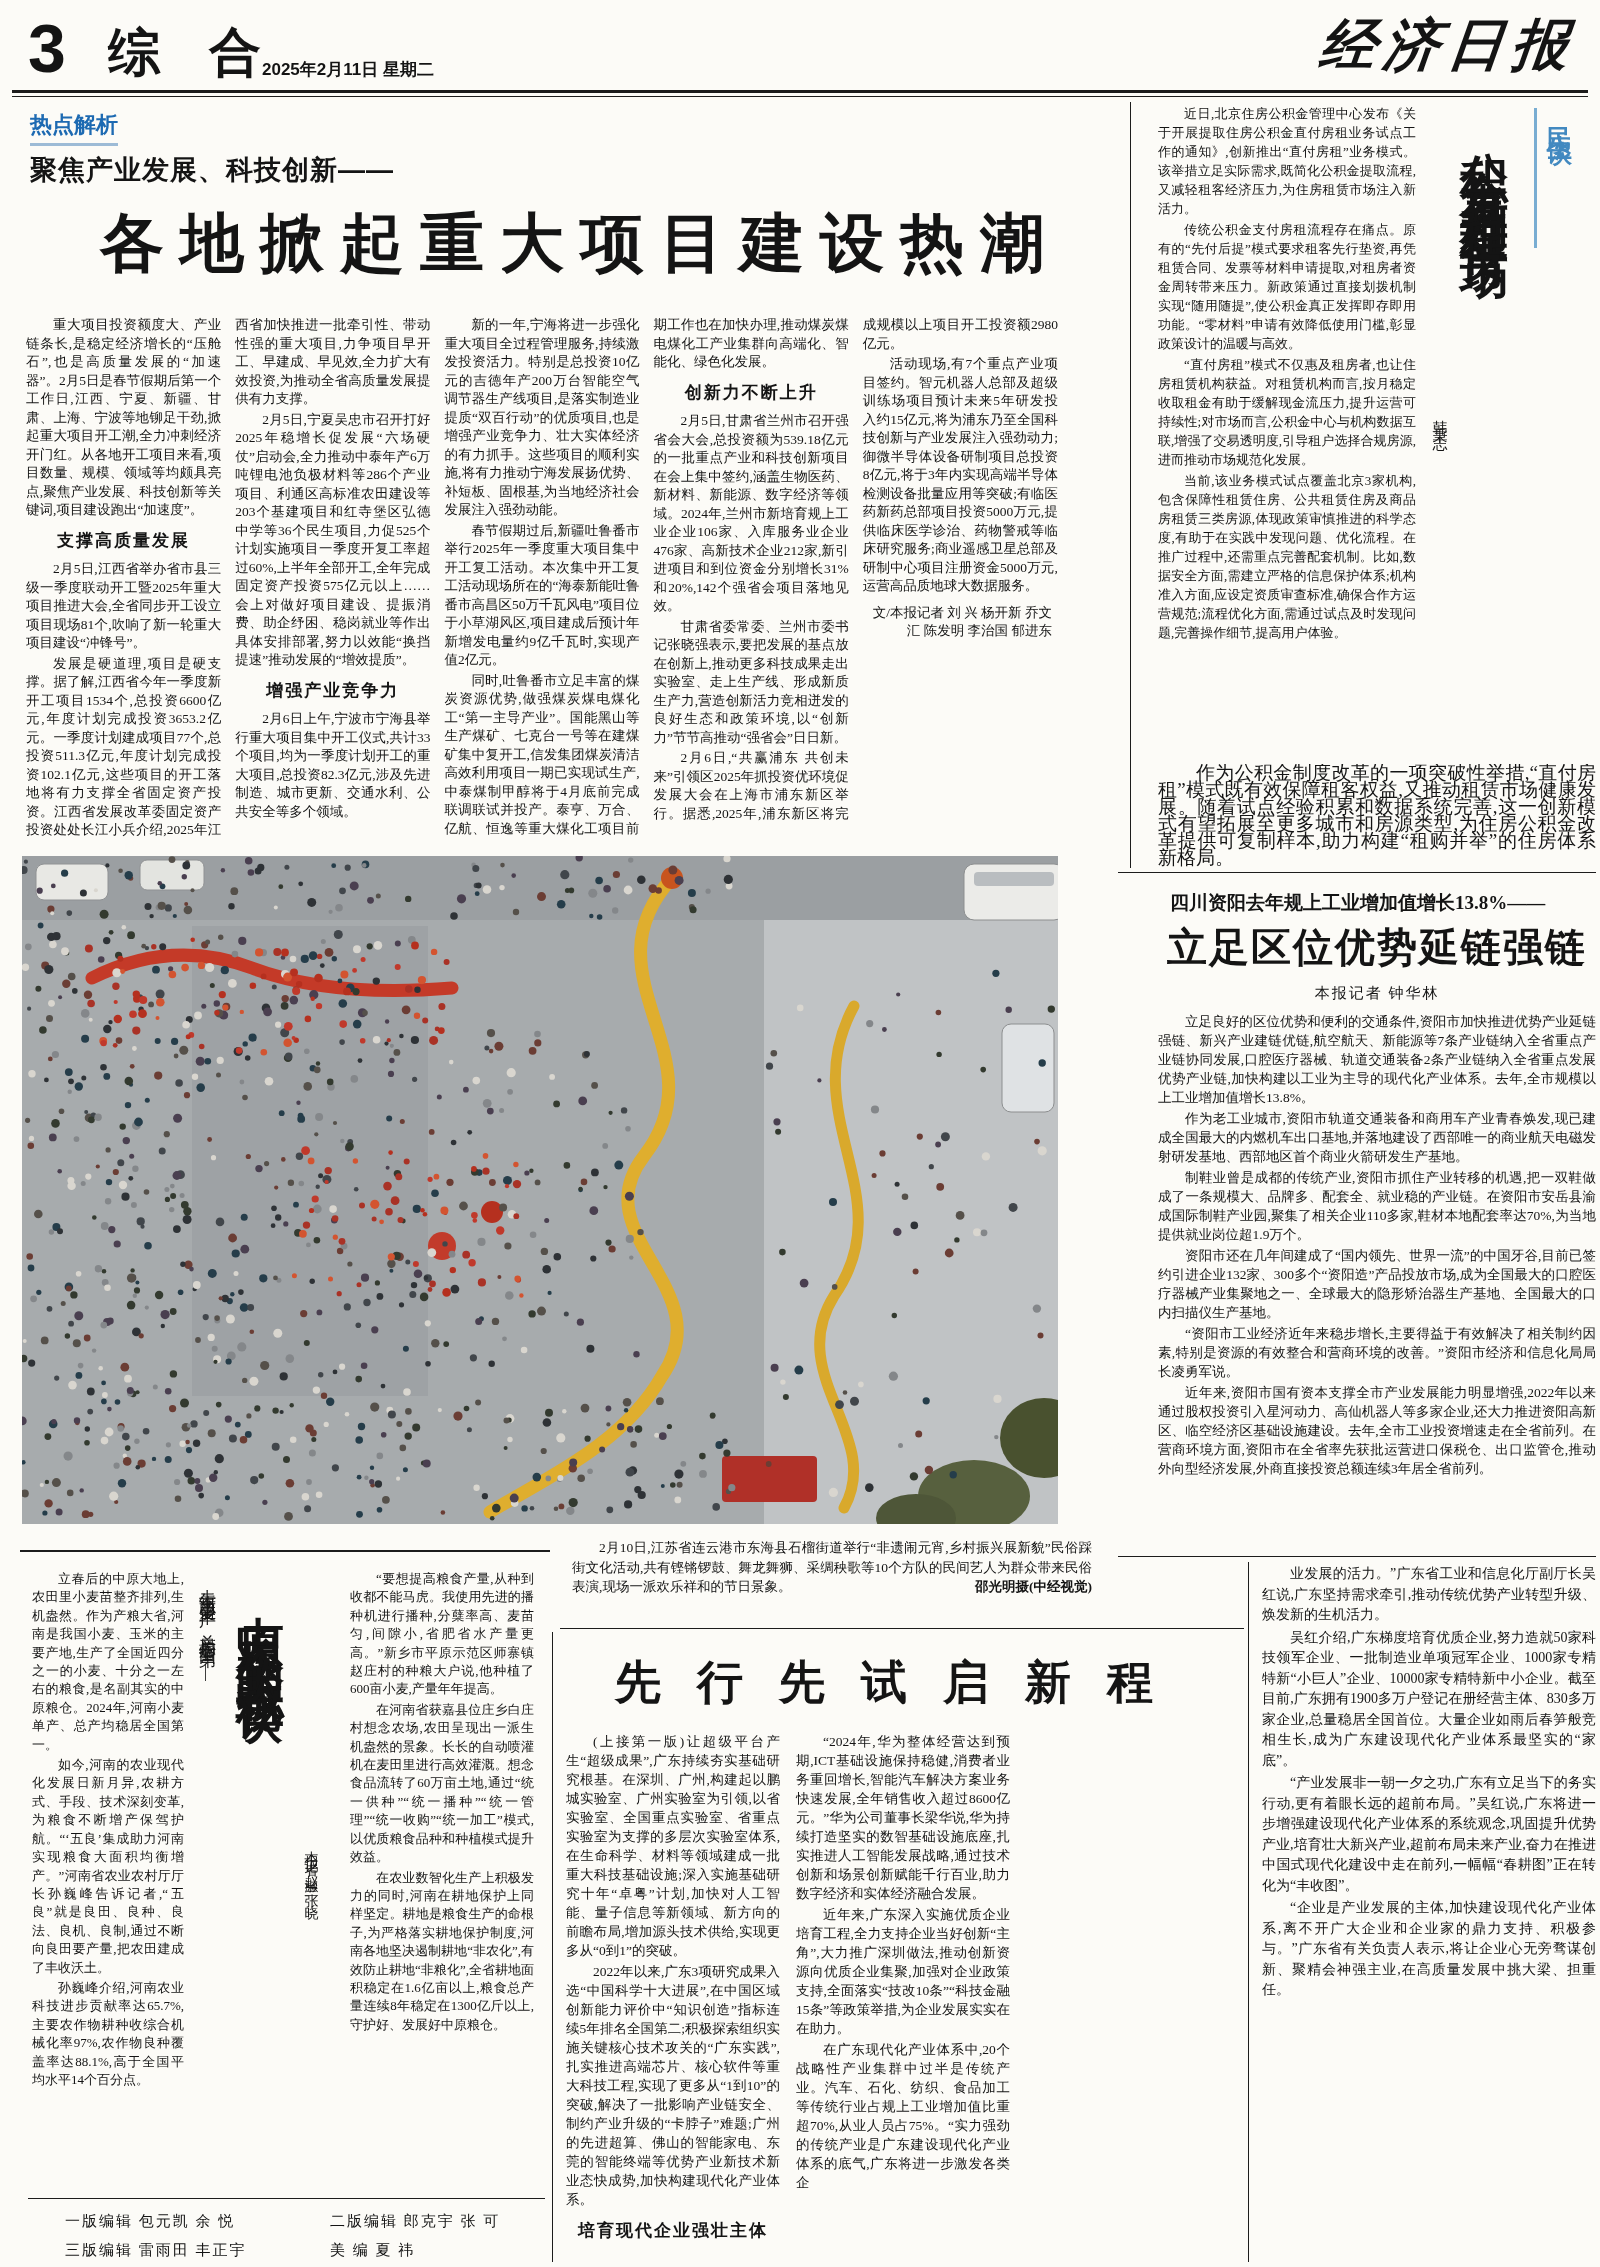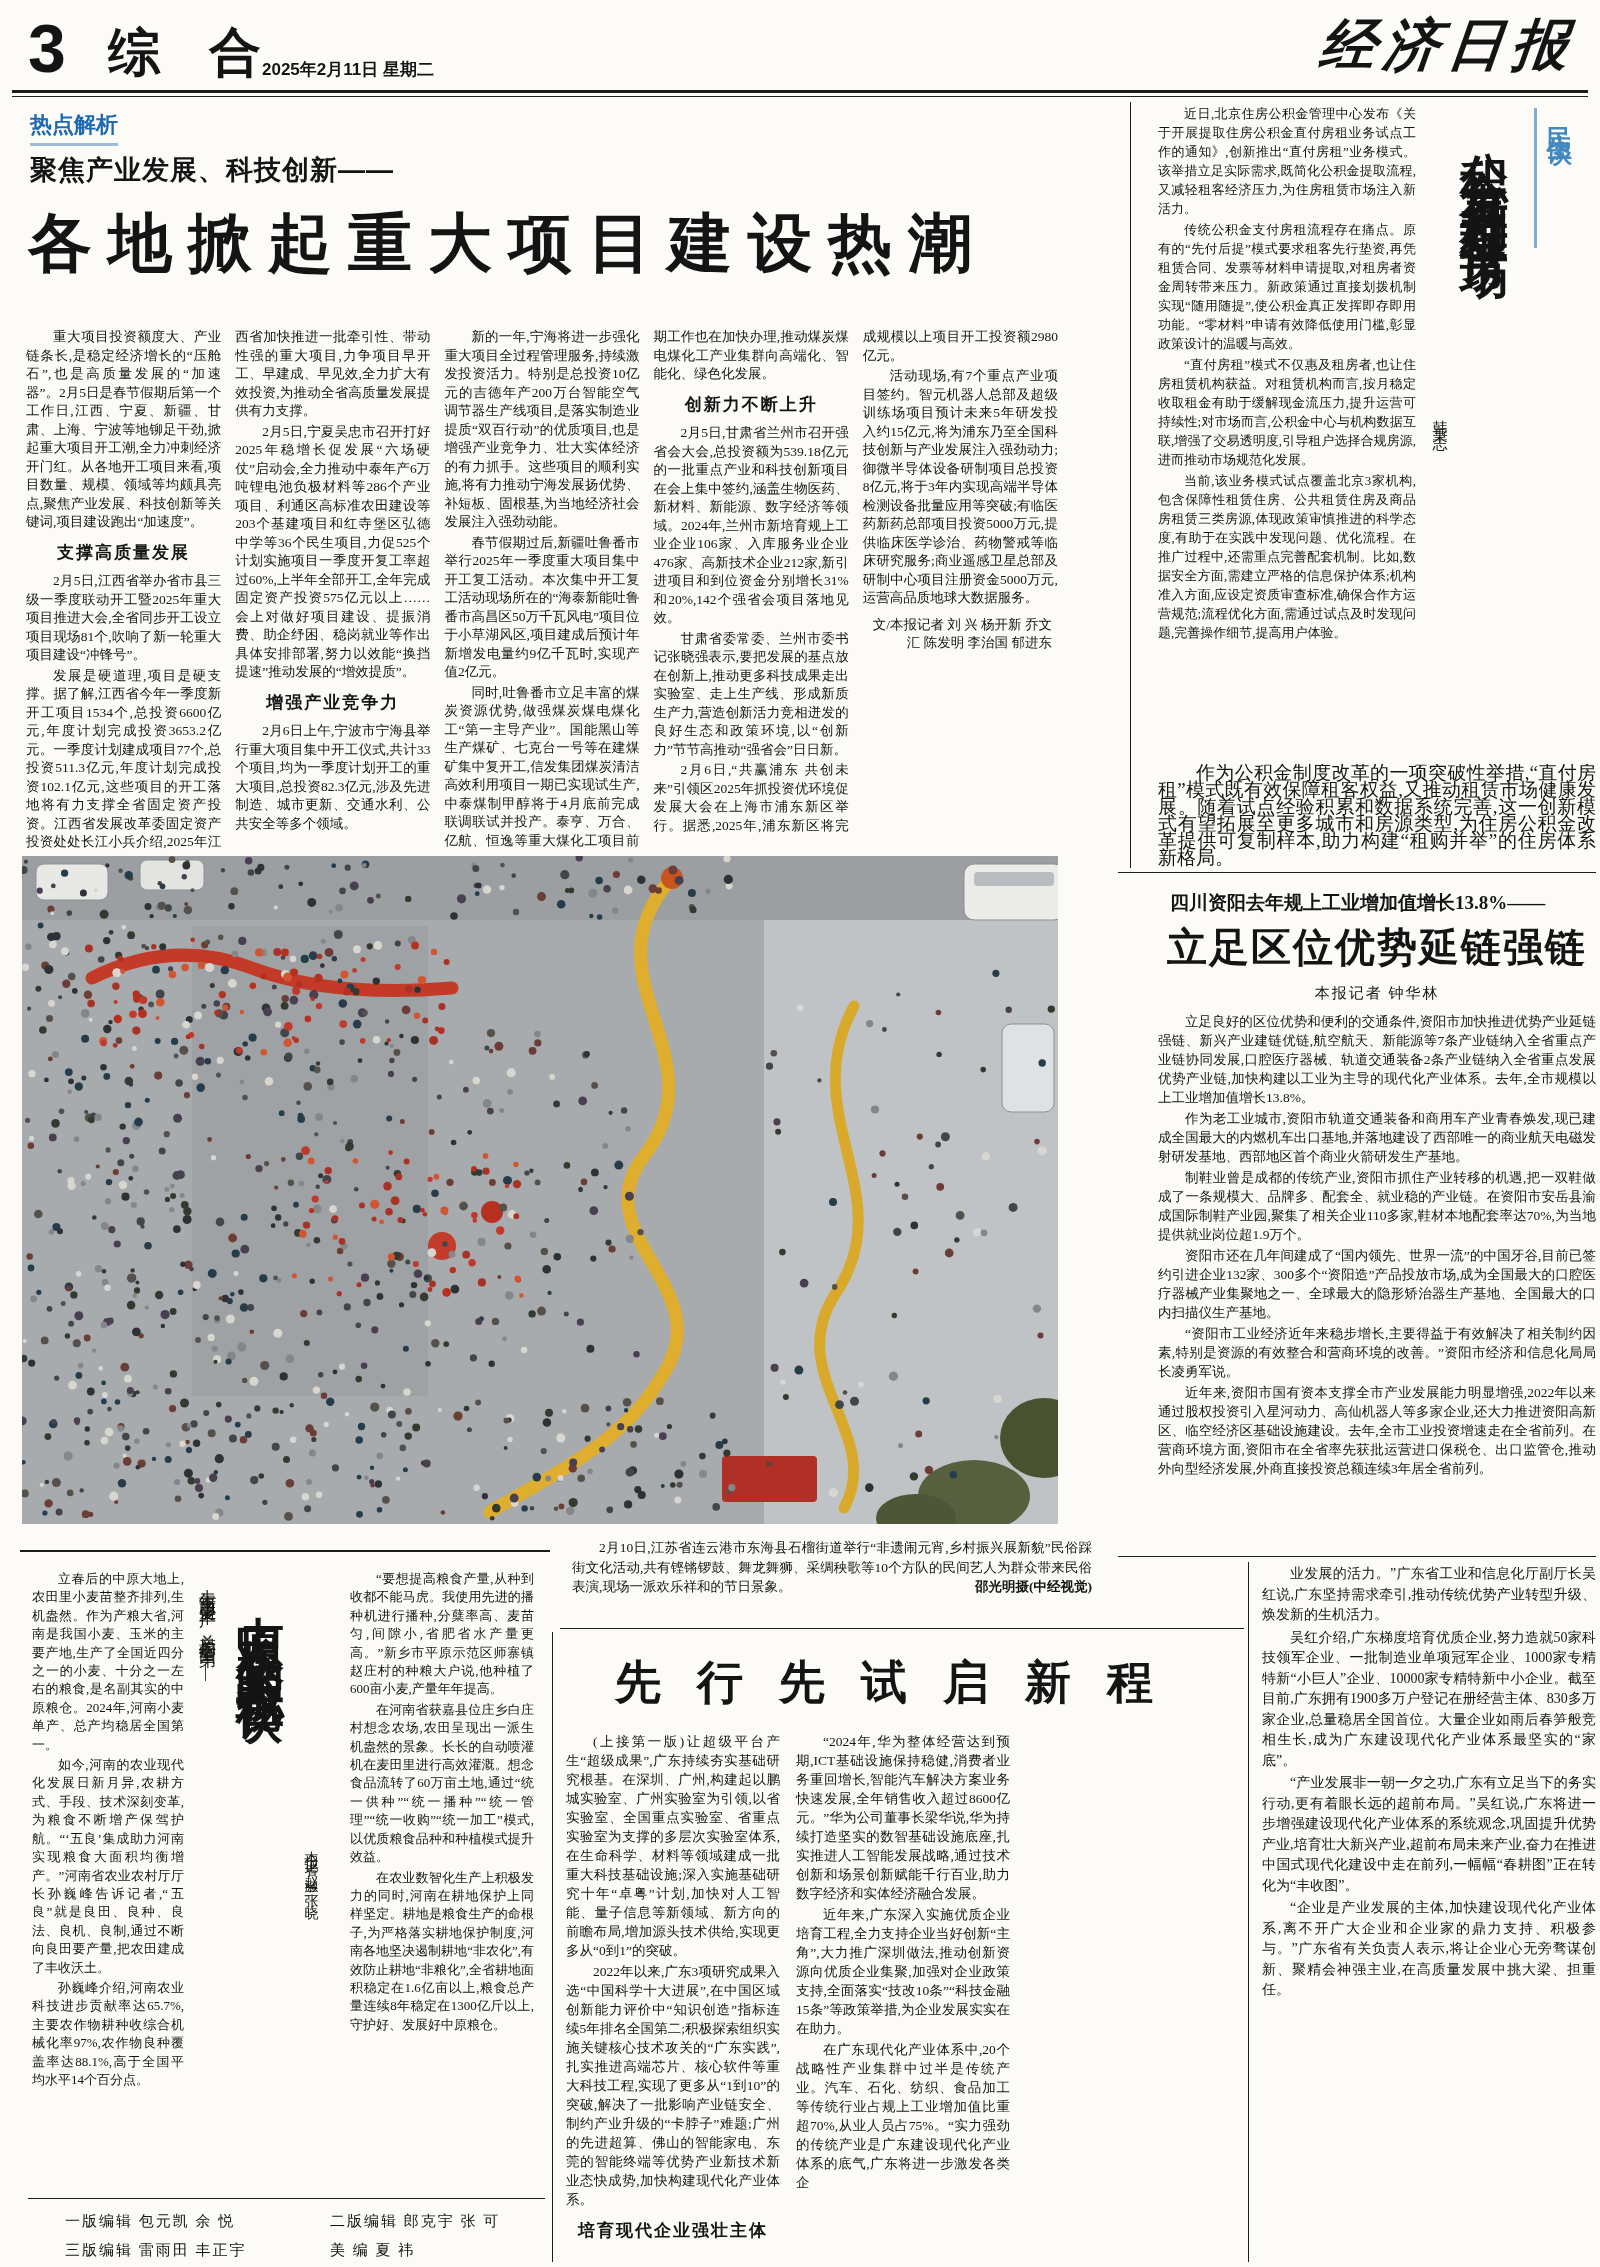--- a/index.html
+++ b/index.html
@@ -19,21 +19,21 @@
   .page-num{font-family:"Liberation Sans",sans-serif;font-weight:900;font-size:68px;line-height:1;}
   .section-title{font-weight:900;font-size:52px;line-height:1.1;letter-spacing:18px;}
   .page-date{font-family:"Liberation Sans",sans-serif;font-weight:bold;font-size:17px;}
   .masthead{font-weight:900;font-size:56px;letter-spacing:8px;font-style:italic;
             transform:skewX(-6deg);white-space:nowrap;}
 
   
   .hot-tag{font-family:"Liberation Sans",sans-serif;font-weight:bold;font-size:22px;color:#1d6ab2;
            border-bottom:3px solid #9dbbd6;padding-bottom:3px;display:inline-block;}
   .lead-kicker{font-family:"Liberation Sans",sans-serif;font-weight:900;font-size:27px;letter-spacing:1px;}
-  .lead-headline{font-weight:900;font-size:64px;letter-spacing:16px;text-align:left;white-space:nowrap;}
+  .lead-headline{font-weight:900;font-size:64px;letter-spacing:16px;text-align:right;white-space:nowrap;}
   .lead-body{font-size:13.5px;line-height:18.5px;column-count:5;column-gap:14px;height:532px;}
 
   
   .ms-body{font-size:13px;line-height:19px;height:658px;overflow:hidden;}
   .ms-close{font-size:19px;line-height:17px;overflow:hidden;}
   .v-text{writing-mode:vertical-rl;}
   .ms-headline{font-family:"Liberation Sans",sans-serif;font-weight:900;font-size:48px;letter-spacing:10px;}
   .ms-label{font-family:"Liberation Sans",sans-serif;font-weight:bold;font-size:25px;color:#4289c0;
             border-left:3px solid #79add2;padding-left:7px;letter-spacing:6px;}
   .ms-author{font-size:15px;letter-spacing:8px;}
@@ -71,21 +71,21 @@
 <div class="abs page-date" style="left:262px;top:58px;">2025年2月11日 星期二</div>
 <div class="abs masthead" style="right:24px;top:8px;">经济日报</div>
 <div class="hline" style="left:12px;top:90px;width:1576px;height:3px;"></div>
 <div class="hline" style="left:12px;top:96px;width:1576px;"></div>
 
 <div class="abs" style="left:30px;top:110px;">
   <span class="hot-tag">热点解析</span>
 </div>
 <div class="abs lead-kicker" style="left:30px;top:152px;">聚焦产业发展、科技创新——</div>
 <div class="abs lead-headline" style="left:28px;top:200px;width:1032px;">各地掀起重大项目建设热潮</div>
-<div class="abs lead-body cols" style="left:26px;top:328px;width:1032px;">
+<div class="abs lead-body cols" style="left:26px;top:316px;width:1032px;">
     <p class="para">重大项目投资额度大、产业链条长,是稳定经济增长的“压舱石”,也是高质量发展的“加速器”。2月5日是春节假期后第一个工作日,江西、宁夏、新疆、甘肃、上海、宁波等地铆足干劲,掀起重大项目开工潮,全力冲刺经济开门红。从各地开工项目来看,项目数量、规模、领域等均颇具亮点,聚焦产业发展、科技创新等关键词,项目建设跑出“加速度”。</p>
     <h4 class="subhead">支撑高质量发展</h4>
     <p class="para">2月5日,江西省举办省市县三级一季度联动开工暨2025年重大项目推进大会,全省同步开工设立项目现场81个,吹响了新一轮重大项目建设“冲锋号”。</p>
     <p class="para">发展是硬道理,项目是硬支撑。据了解,江西省今年一季度新开工项目1534个,总投资6600亿元,年度计划完成投资3653.2亿元。一季度计划建成项目77个,总投资511.3亿元,年度计划完成投资102.1亿元,这些项目的开工落地将有力支撑全省固定资产投资。江西省发展改革委固定资产投资处处长江小兵介绍,2025年江西省加快推进一批牵引性、带动性强的重大项目,力争项目早开工、早建成、早见效,全力扩大有效投资,为推动全省高质量发展提供有力支撑。</p>
     <p class="para">2月5日,宁夏吴忠市召开打好2025年稳增长促发展“六场硬仗”启动会,全力推动中泰年产6万吨锂电池负极材料等286个产业项目、利通区高标准农田建设等203个基建项目和红寺堡区弘德中学等36个民生项目,力促525个计划实施项目一季度开复工率超过60%,上半年全部开工,全年完成固定资产投资575亿元以上……会上对做好项目建设、提振消费、助企纾困、稳岗就业等作出具体安排部署,努力以效能“换挡提速”推动发展的“增效提质”。</p>
     <h4 class="subhead">增强产业竞争力</h4>
     <p class="para">2月6日上午,宁波市宁海县举行重大项目集中开工仪式,共计33个项目,均为一季度计划开工的重大项目,总投资82.3亿元,涉及先进制造、城市更新、交通水利、公共安全等多个领域。</p>
     <p class="para">新的一年,宁海将进一步强化重大项目全过程管理服务,持续激发投资活力。特别是总投资10亿元的吉德年产200万台智能空气调节器生产线项目,是落实制造业提质“双百行动”的优质项目,也是增强产业竞争力、壮大实体经济的有力抓手。这些项目的顺利实施,将有力推动宁海发展扬优势、补短板、固根基,为当地经济社会发展注入强劲动能。</p>
     <p class="para">春节假期过后,新疆吐鲁番市举行2025年一季度重大项目集中开工复工活动。本次集中开工复工活动现场所在的“海泰新能吐鲁番市高昌区50万千瓦风电”项目位于小草湖风区,项目建成后预计年新增发电量约9亿千瓦时,实现产值2亿元。</p>
     <p class="para">同时,吐鲁番市立足丰富的煤炭资源优势,做强煤炭煤电煤化工“第一主导产业”。国能黑山等生产煤矿、七克台一号等在建煤矿集中复开工,信发集团煤炭清洁高效利用项目一期已实现试生产,中泰煤制甲醇将于4月底前完成联调联试并投产。泰亨、万合、亿航、恒逸等重大煤化工项目前期工作也在加快办理,推动煤炭煤电煤化工产业集群向高端化、智能化、绿色化发展。</p>

